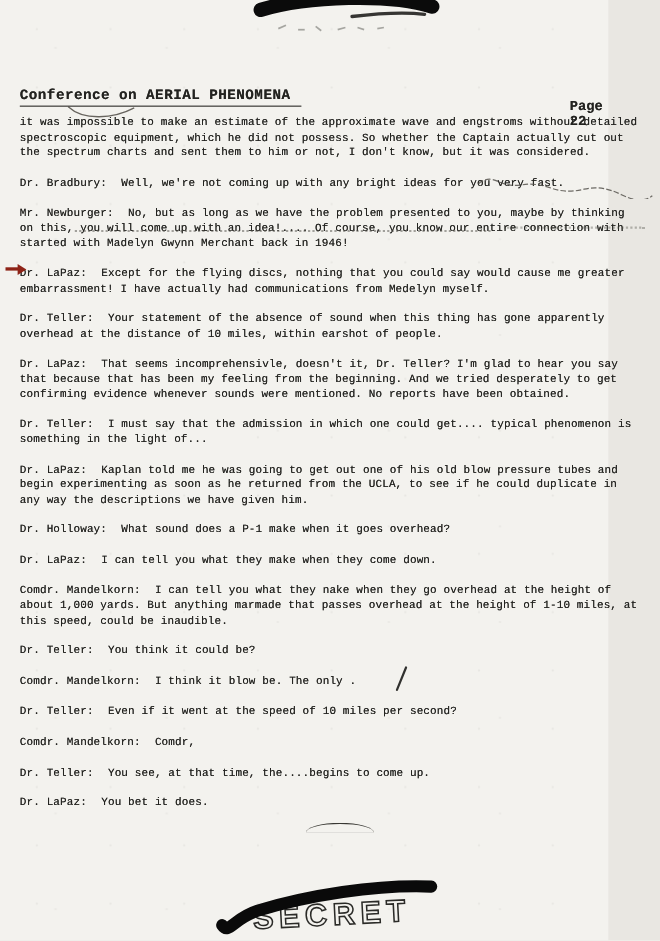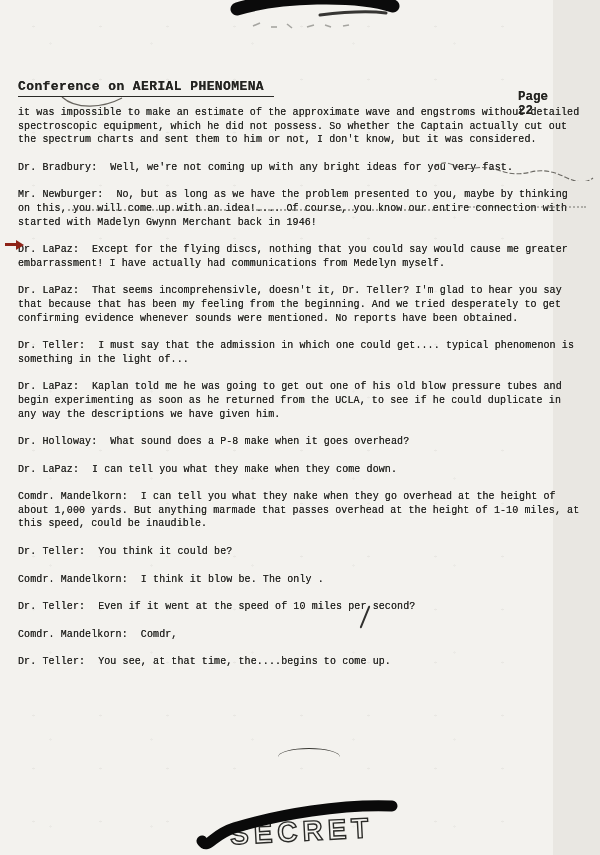--- a/index.html
+++ b/index.html
@@ -90,31 +90,33 @@
 
   <svg class="abs" style="left:58px;top:95px;" width="70" height="16" viewBox="0 0 70 16">
     <path d="M4,2 C 18,15 45,13 64,3" stroke="#44403a" stroke-width="1.2" fill="none" opacity=".8"></path>
   </svg>
 
   <div class="body-text">
       <p class="para"><span>it was impossible to make an estimate of the approximate wave and engstroms without detailed spectroscopic equipment, which he did not possess. So whether the Captain actually cut out the spectrum charts and sent them to him or not, I don't know, but it was considered.</span></p>
       <p class="para"><span class="speaker">Dr. Bradbury:</span><span>Well, we're not coming up with any bright ideas for you very fast.</span></p>
       <p class="para"><span class="speaker">Mr. Newburger:</span><span>No, but as long as we have the problem presented to you, maybe by thinking on this, you will come up with an idea!.... Of course, you know our entire connection with started with Madelyn Gwynn Merchant back in 1946!</span></p>
       <p class="para"><span class="speaker">Dr. LaPaz:</span><span>Except for the flying discs, nothing that you could say would cause me greater embarrassment! I have actually had communications from Medelyn myself.</span></p>
+      <p class="para"><span class="speaker">Dr. Teller:</span><span>Your statement of the absence of sound when this thing has gone apparently overhead at the distance of 10 miles, within earshot of people.</span></p>
       <p class="para"><span class="speaker">Dr. LaPaz:</span><span>That seems incomprehensivle, doesn't it, Dr. Teller? I'm glad to hear you say that because that has been my feeling from the beginning. And we tried desperately to get confirming evidence whenever sounds were mentioned. No reports have been obtained.</span></p>
       <p class="para"><span class="speaker">Dr. Teller:</span><span>I must say that the admission in which one could get.... typical phenomenon is something in the light of...</span></p>
       <p class="para"><span class="speaker">Dr. LaPaz:</span><span>Kaplan told me he was going to get out one of his old blow pressure tubes and begin experimenting as soon as he returned from the UCLA, to see if he could duplicate in any way the descriptions we have given him.</span></p>
-      <p class="para"><span class="speaker">Dr. Holloway:</span><span>What sound does a P-8 make when it goes overhead?</span></p>
+      <p class="para"><span class="speaker">Dr. Holloway:</span><span>What sound does a P-1 make when it goes overhead?</span></p>
       <p class="para"><span class="speaker">Dr. LaPaz:</span><span>I can tell you what they make when they come down.</span></p>
       <p class="para"><span class="speaker">Comdr. Mandelkorn:</span><span>I can tell you what they nake when they go overhead at the height of about 1,000 yards. But anything marmade that passes overhead at the height of 1-10 miles, at this speed, could be inaudible.</span></p>
       <p class="para"><span class="speaker">Dr. Teller:</span><span>You think it could be?</span></p>
       <p class="para"><span class="speaker">Comdr. Mandelkorn:</span><span>I think it blow be. The only .</span></p>
       <p class="para"><span class="speaker">Dr. Teller:</span><span>Even if it went at the speed of 10 miles per second?</span></p>
       <p class="para"><span class="speaker">Comdr. Mandelkorn:</span><span>Comdr,</span></p>
       <p class="para"><span class="speaker">Dr. Teller:</span><span>You see, at that time, the....begins to come up.</span></p>
+      <p class="para"><span class="speaker">Dr. LaPaz:</span><span>You bet it does.</span></p>
     </div>
 
   <svg class="abs" style="left:432px;top:157px;" width="165" height="24" viewBox="0 0 165 24">
     <path d="M3,10 q8,-7 18,-2 t22,3 t26,3 t30,1 t34,5 t28,1" stroke="#55524c" stroke-width="1.1" fill="none" stroke-dasharray="5 2" opacity=".85"></path>
   </svg>
   <div class="dotted-a"></div>
   <div class="dotted-b"></div>
   <div class="arrow-shaft"></div>
   <div class="could-slash"></div>
   <div class="overline-arc"></div>

